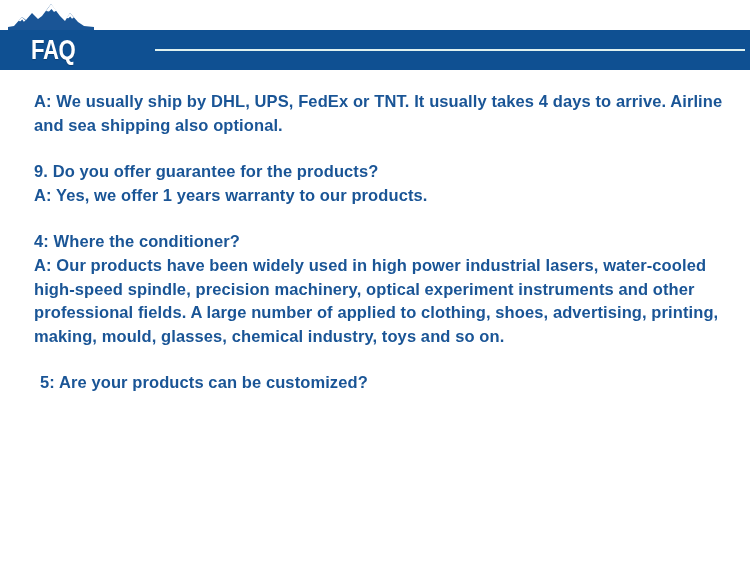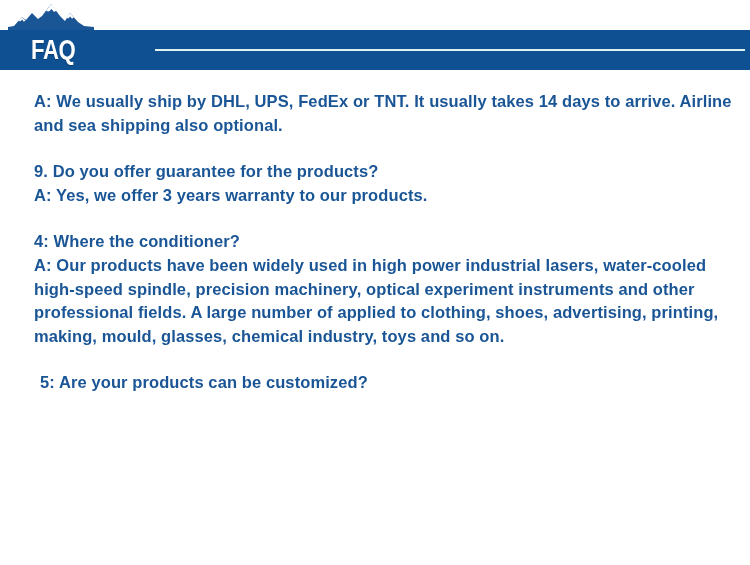--- a/index.html
+++ b/index.html
@@ -105,26 +105,26 @@
 
   <div class="header-title">FAQ</div>
 
   <div class="header-rule"></div>
 </div>
 
 <div class="faq-body">
 
 
   <div class="faq-block">
-    <p class="faq-line">A: We usually ship by DHL, UPS, FedEx or TNT. It usually takes 14 days to arrive. Airline and sea shipping also optional.</p>
+    <p class="faq-line">A: We usually ship by DHL, UPS, FedEx or TNT. It usually takes 4 days to arrive. Airline and sea shipping also optional.</p>
   </div>
 
   <div class="faq-block">
     <p class="faq-line">9. Do you offer guarantee for the products?</p>
-    <p class="faq-line">A: Yes, we offer 3 years warranty to our products.</p>
+    <p class="faq-line">A: Yes, we offer 1 years warranty to our products.</p>
   </div>
 
   <div class="faq-block">
     <p class="faq-line">4: Where the conditioner?</p>
     <p class="faq-line">A: Our products have been widely used in high power industrial lasers, water-cooled high-speed spindle, precision machinery, optical experiment instruments and other professional fields. A large number of applied to clothing, shoes, advertising, printing, making, mould, glasses, chemical industry, toys and so on.</p>
   </div>
 
   <div class="faq-block">
     <p class="faq-line">5: Are your products can be customized?</p>
   </div>

